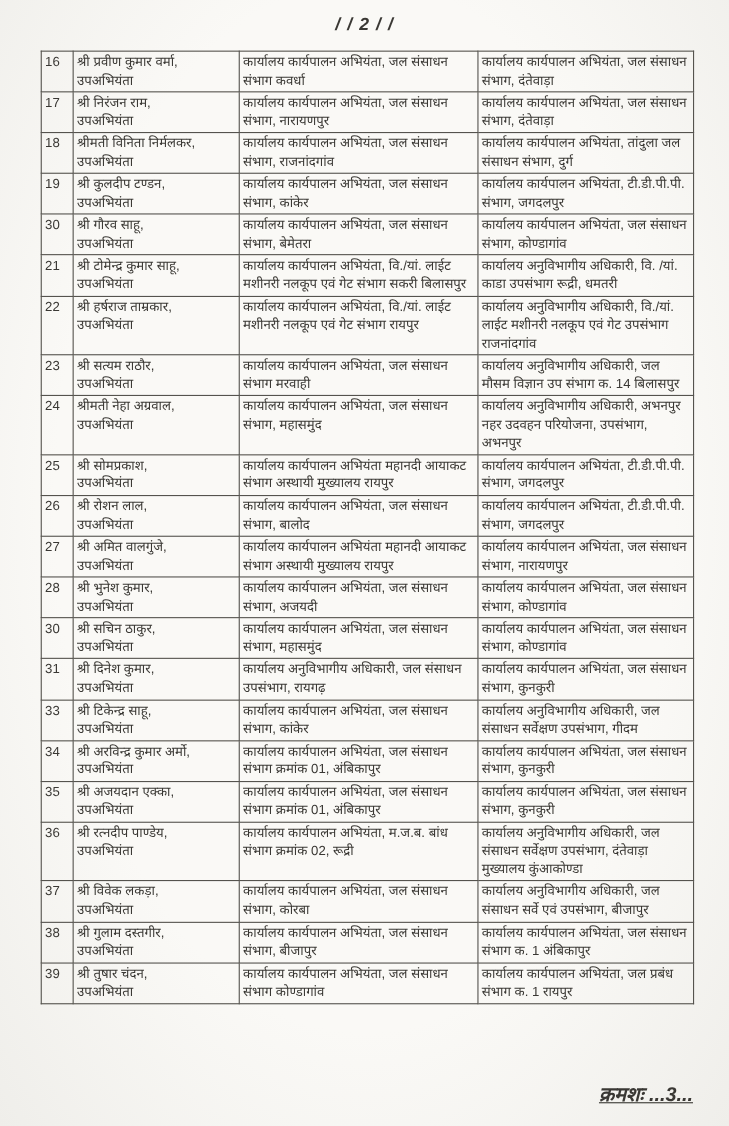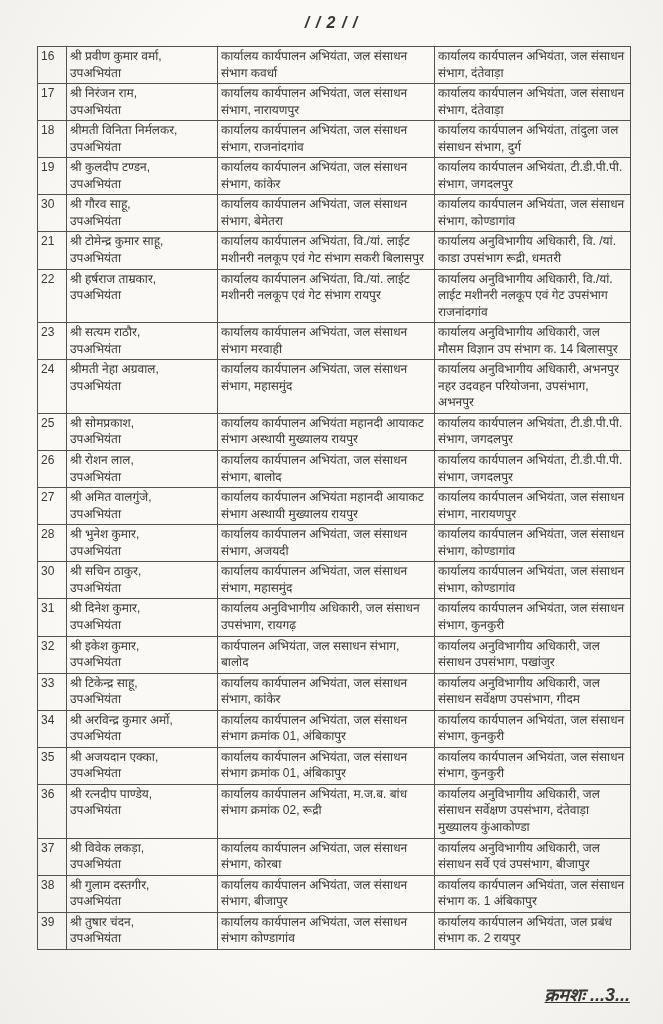--- a/index.html
+++ b/index.html
@@ -231,29 +231,20 @@
   <tr>
     <td class="sn">31</td>
     <td class="name">
       <div>श्री दिनेश कुमार,</div>
       <div>उपअभियंता</div>
     </td>
     <td class="from">कार्यालय अनुविभागीय अधिकारी, जल संसाधन उपसंभाग, रायगढ़</td>
     <td class="to">कार्यालय कार्यपालन अभियंता, जल संसाधन संभाग, कुनकुरी</td>
   </tr>
 
-  <tr>
-    <td class="sn">32</td>
-    <td class="name">
-      <div>श्री इकेश कुमार,</div>
-      <div>उपअभियंता</div>
-    </td>
-    <td class="from">कार्यपालन अभियंता, जल ससाधन संभाग, बालोद</td>
-    <td class="to">कार्यालय अनुविभागीय अधिकारी, जल संसाधन उपसंभाग, पखांजुर</td>
-  </tr>
 
   <tr>
     <td class="sn">33</td>
     <td class="name">
       <div>श्री टिकेन्द्र साहू,</div>
       <div>उपअभियंता</div>
     </td>
     <td class="from">कार्यालय कार्यपालन अभियंता, जल संसाधन संभाग, कांकेर</td>
     <td class="to">कार्यालय अनुविभागीय अधिकारी, जल संसाधन सर्वेक्षण उपसंभाग, गीदम</td>
   </tr>
@@ -308,21 +299,21 @@
     <td class="to">कार्यालय कार्यपालन अभियंता, जल संसाधन संभाग क. 1 अंबिकापुर</td>
   </tr>
 
   <tr>
     <td class="sn">39</td>
     <td class="name">
       <div>श्री तुषार चंदन,</div>
       <div>उपअभियंता</div>
     </td>
     <td class="from">कार्यालय कार्यपालन अभियंता, जल संसाधन संभाग कोण्डागांव</td>
-    <td class="to">कार्यालय कार्यपालन अभियंता, जल प्रबंध संभाग क. 2 रायपुर</td>
+    <td class="to">कार्यालय कार्यपालन अभियंता, जल प्रबंध संभाग क. 1 रायपुर</td>
   </tr>
 </tbody>
   </table>
 
   <div class="page-footer">
     <span>क्रमशः  ...3...</span>
   </div>
 </div>
 
 </body></html>

